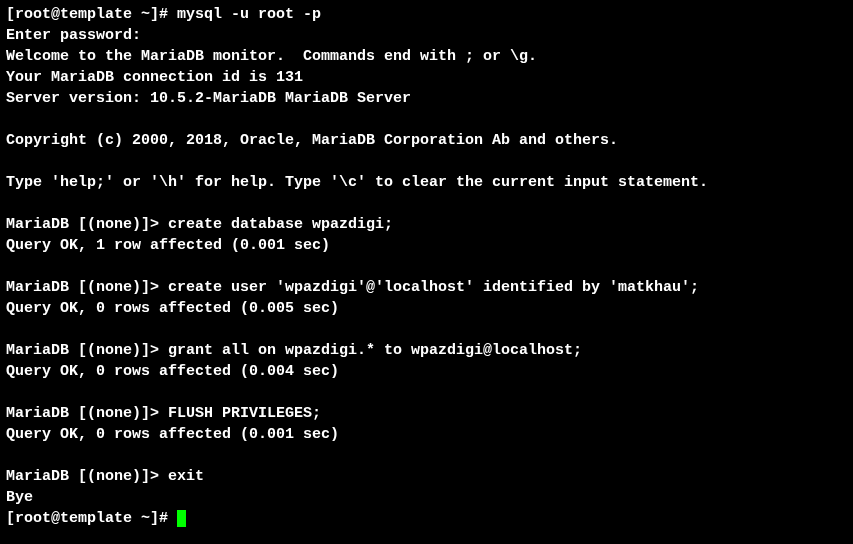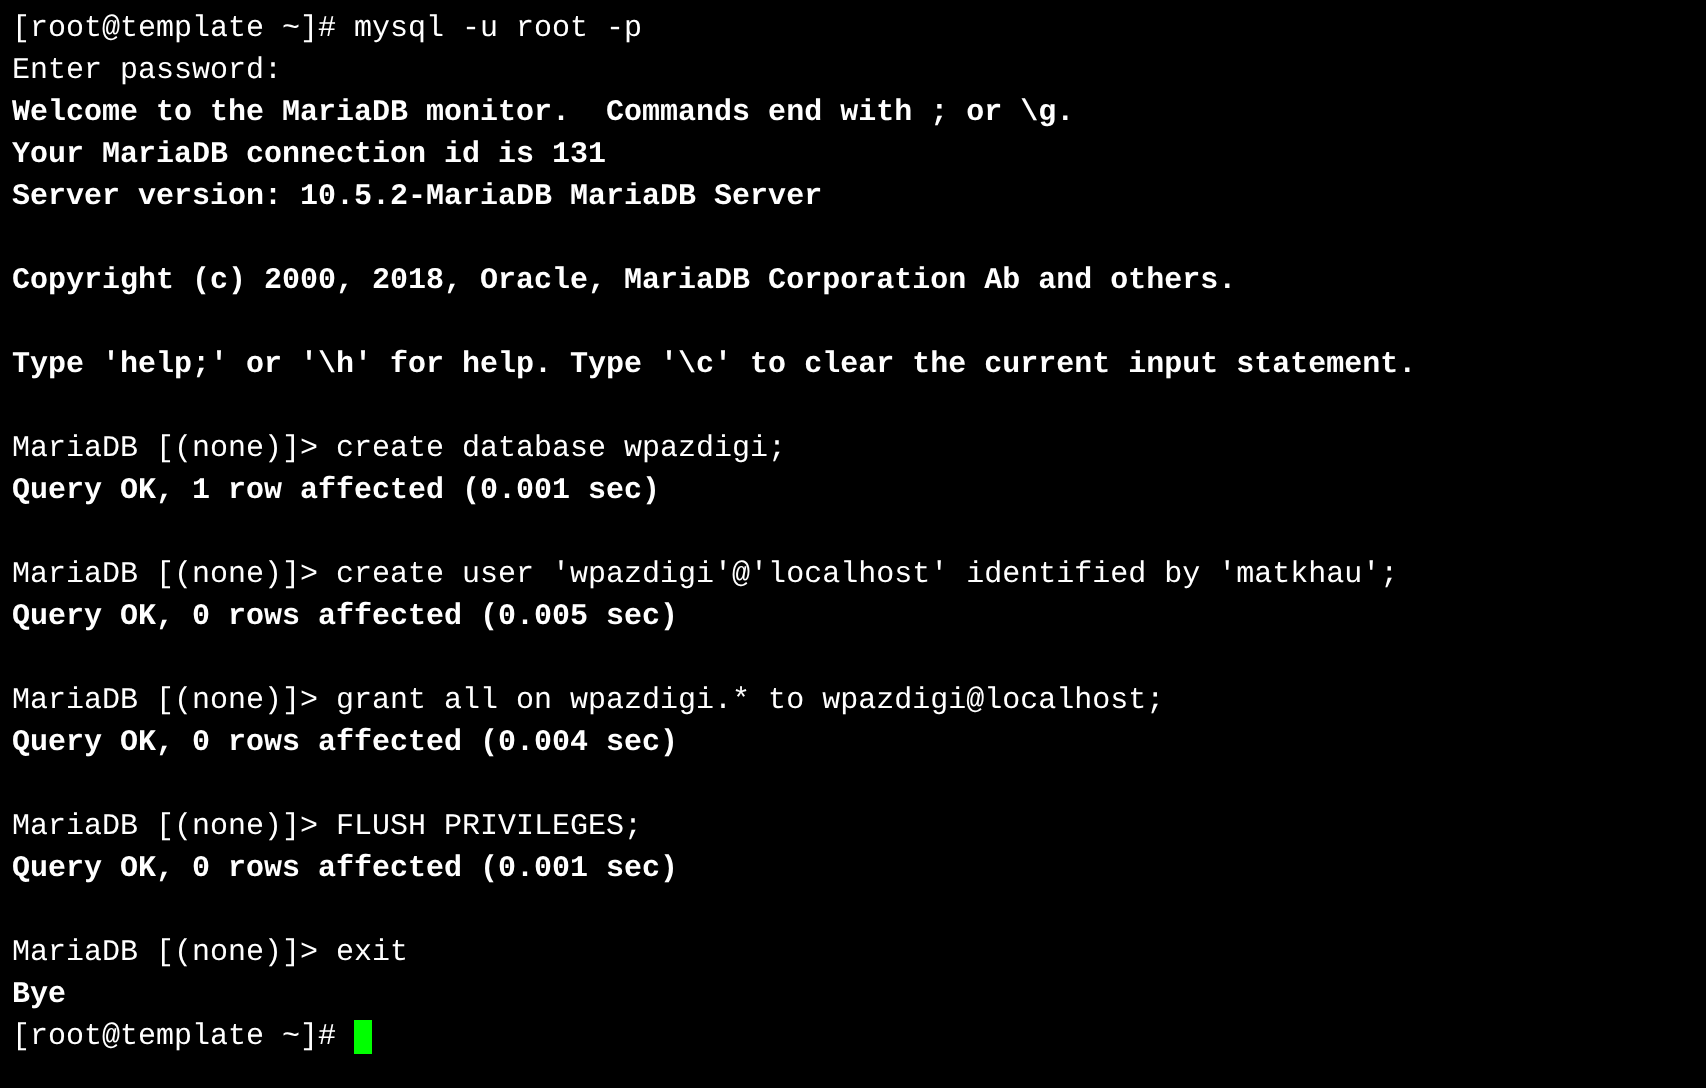--- a/index.html
+++ b/index.html
@@ -19,21 +19,21 @@
       overflow: hidden;
       font-weight: bold;
     }
     .terminal {
       white-space: pre-wrap;
     }
     .line {
       display: block;
     }
     .normal {
-      font-weight: normal;
+      font-weight: bold;
     }
     .cursor {
       display: inline-block;
       width: 9px;
       height: 17px;
       background: #00ff00;
       vertical-align: text-bottom;
     }
   </style>
 </head>

